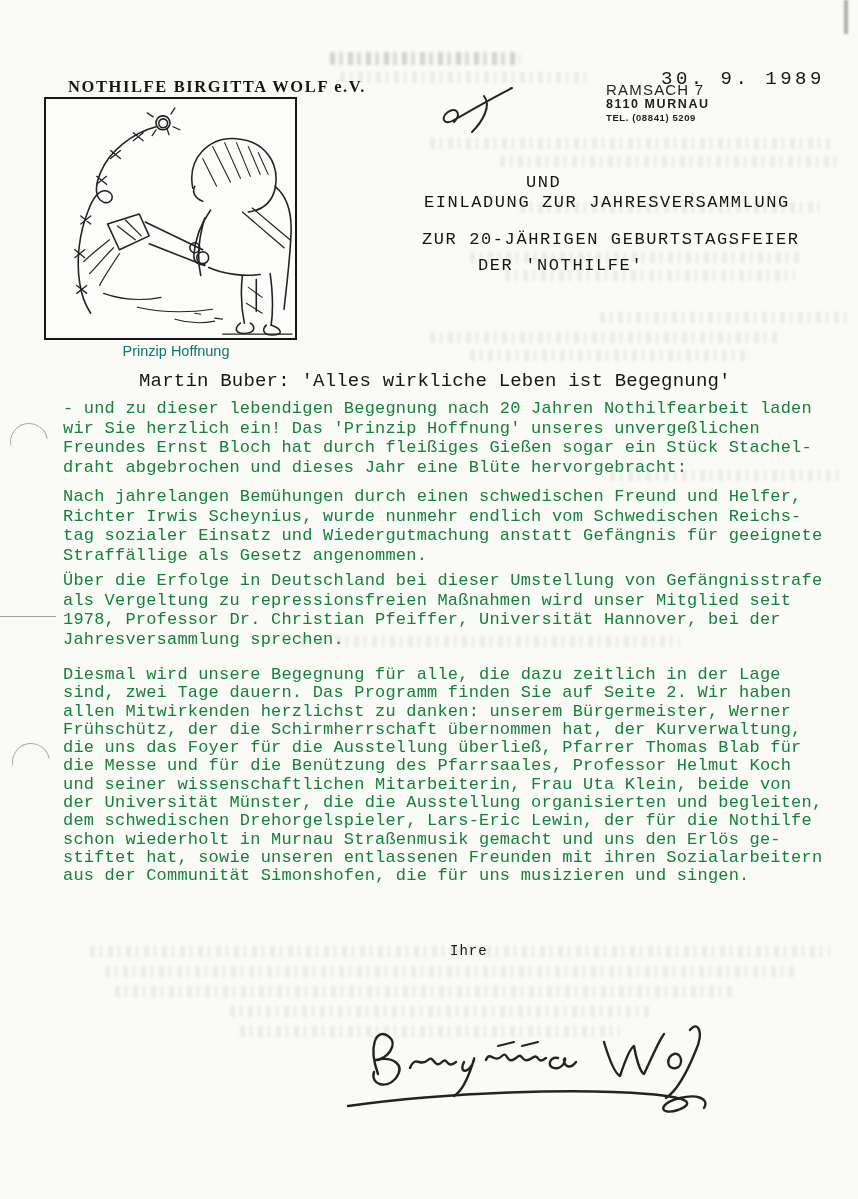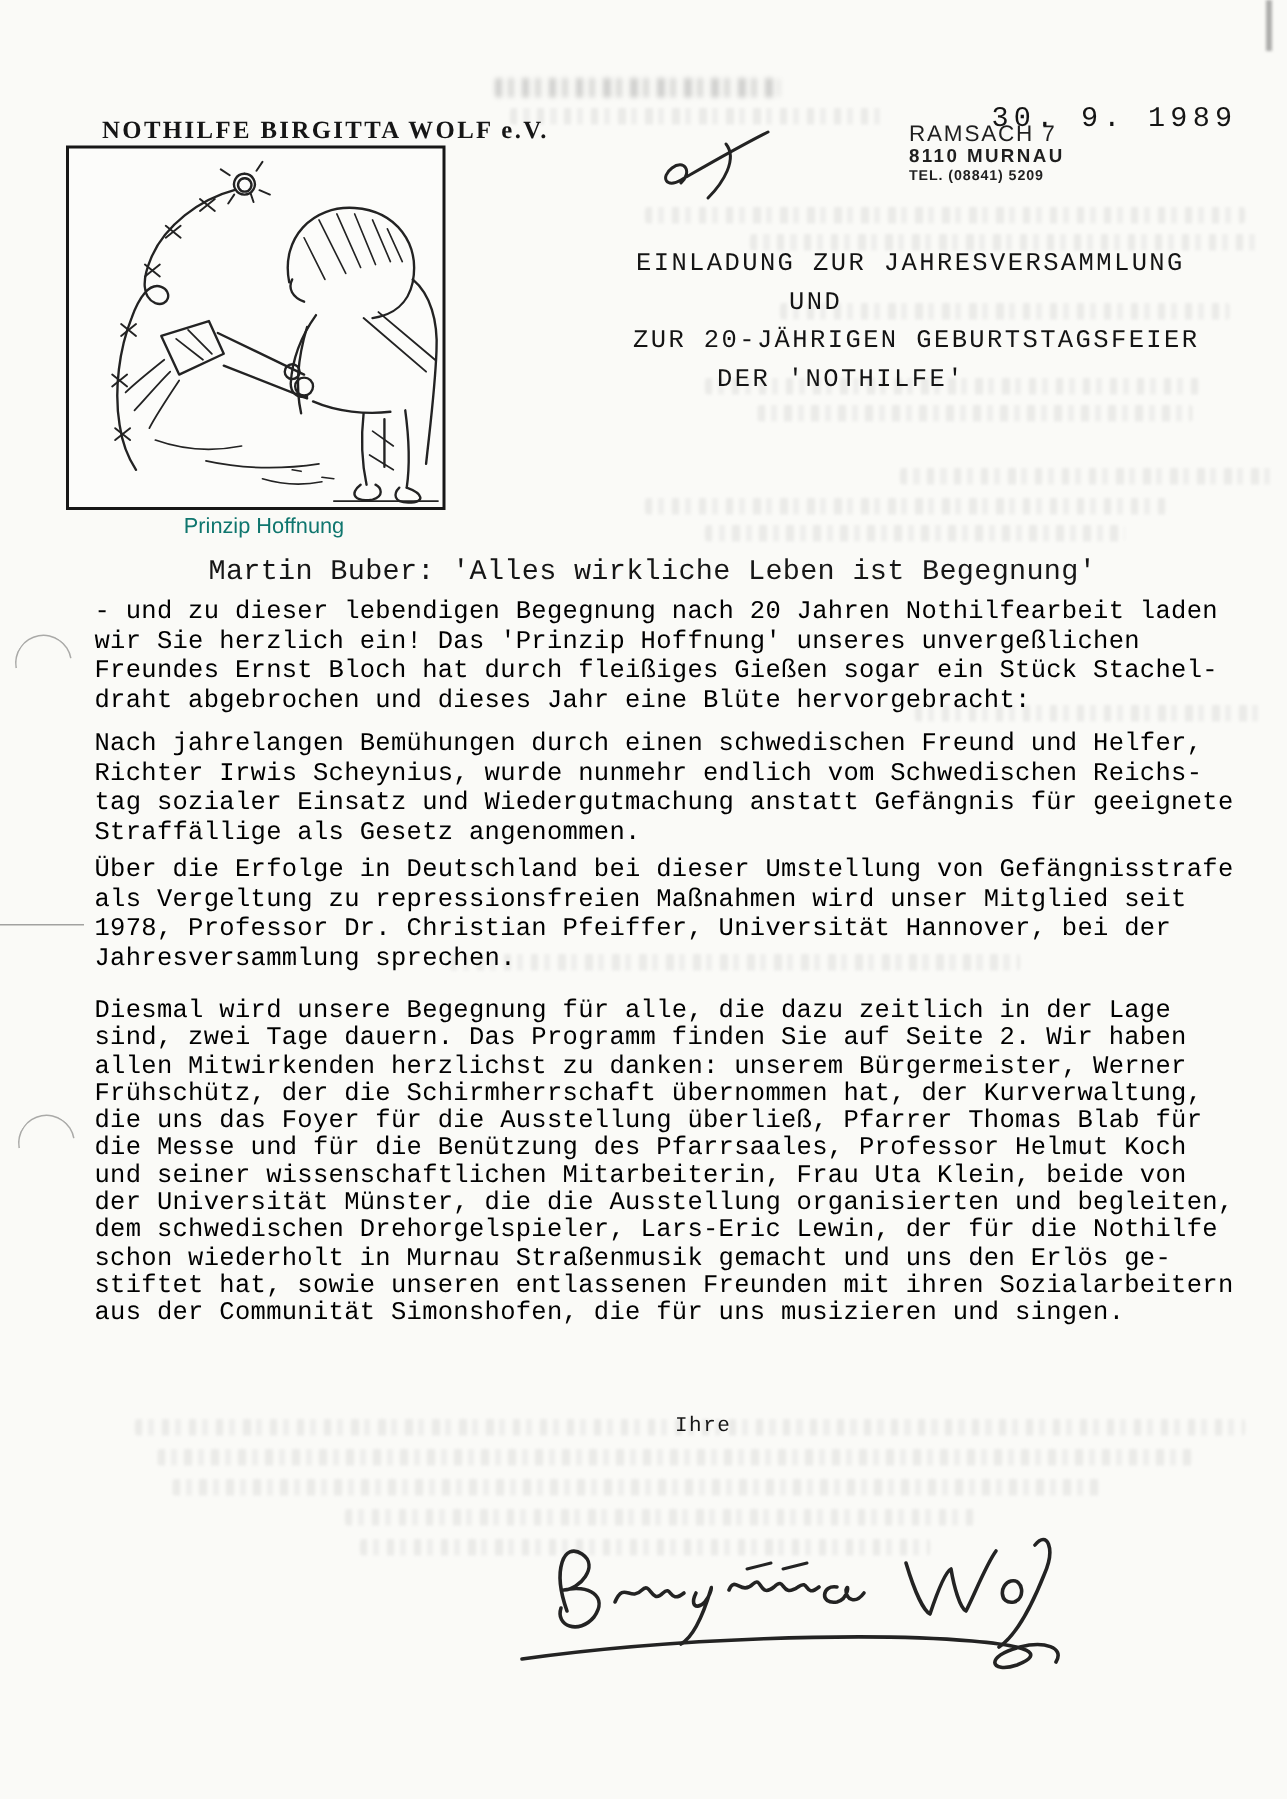--- a/index.html
+++ b/index.html
@@ -41,32 +41,32 @@
   .date{
     position:absolute;left:661px;top:68px;
     font-size:19px;letter-spacing:3.5px;white-space:nowrap;color:#141414;
   }
   .check-squiggle{position:absolute;left:412px;top:78px;width:120px;height:62px;}
   
   .title-block{position:absolute;left:424px;top:167px;width:420px;color:#141414;}
   .title-line{font-size:17px;letter-spacing:1.6px;white-space:nowrap;line-height:20px;}
   .t1{margin:0;}
   .t2{margin:6px 0 0 102px;}
-  .t3{margin:5px 0 0 -2px;}
+  .t3{margin:17px 0 0 -2px;}
   .t4{margin:6px 0 0 54px;}
   .t5{margin:11px 0 0 10px;letter-spacing:2px;}
   
   .quote{
     position:absolute;left:139px;top:370px;
     font-size:19px;white-space:nowrap;color:#161616;letter-spacing:.2px;
   }
   .para{
     position:absolute;left:63px;width:790px;
     font-size:17px;line-height:19.6px;letter-spacing:.2px;
-    white-space:pre-line;color:#000000;
+    white-space:pre-line;color:#15803d;
   }
   .p1{top:399px;}
   .p2{top:487px;}
   .p3{top:571px;}
   .p4{top:666px;line-height:18.3px;}
   .p5{top:886px;}
   .valediction{position:absolute;left:450px;top:943px;font-size:14px;letter-spacing:1px;color:#161616;}
   .footer{
     position:absolute;left:63px;top:1010px;
     font-size:17px;line-height:21.5px;letter-spacing:.2px;color:#161616;white-space:pre-line;
@@ -172,22 +172,22 @@
     <div class="a3">TEL. (08841) 5209</div>
   </div>
   <div class="date">30. 9. 1989</div>
 
   <svg class="lineart check-squiggle" viewBox="0 0 120 62" stroke-width="2">
     <path d="M100,10 C80,20 56,34 42,42 C32,48 28,40 36,34 C44,28 50,36 42,44"></path>
     <path d="M72,18 C80,28 70,44 60,54"></path>
   </svg>
 
   <div class="title-block">
+    <div class="title-line t2">UND</div>
     <div class="title-line t1">EINLADUNG ZUR JAHRESVERSAMMLUNG</div>
-    <div class="title-line t2">UND</div>
     <div class="title-line t3">ZUR 20-JÄHRIGEN GEBURTSTAGSFEIER</div>
     <div class="title-line t4">DER 'NOTHILFE'</div>
   </div>
 
   <div class="quote">Martin Buber: 'Alles wirkliche Leben ist Begegnung'</div>
 
   <div class="para p1">- und zu dieser lebendigen Begegnung nach 20 Jahren Nothilfearbeit laden
 wir Sie herzlich ein! Das 'Prinzip Hoffnung' unseres unvergeßlichen
 Freundes Ernst Bloch hat durch fleißiges Gießen sogar ein Stück Stachel-
 draht abgebrochen und dieses Jahr eine Blüte hervorgebracht:</div>

